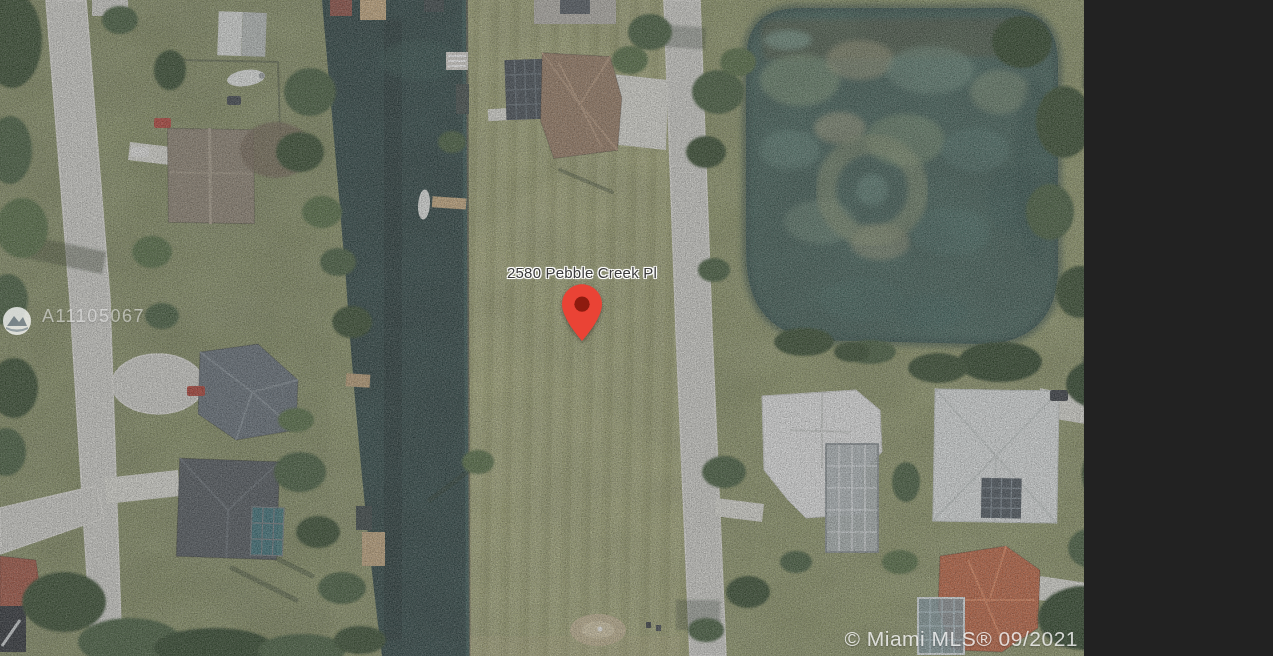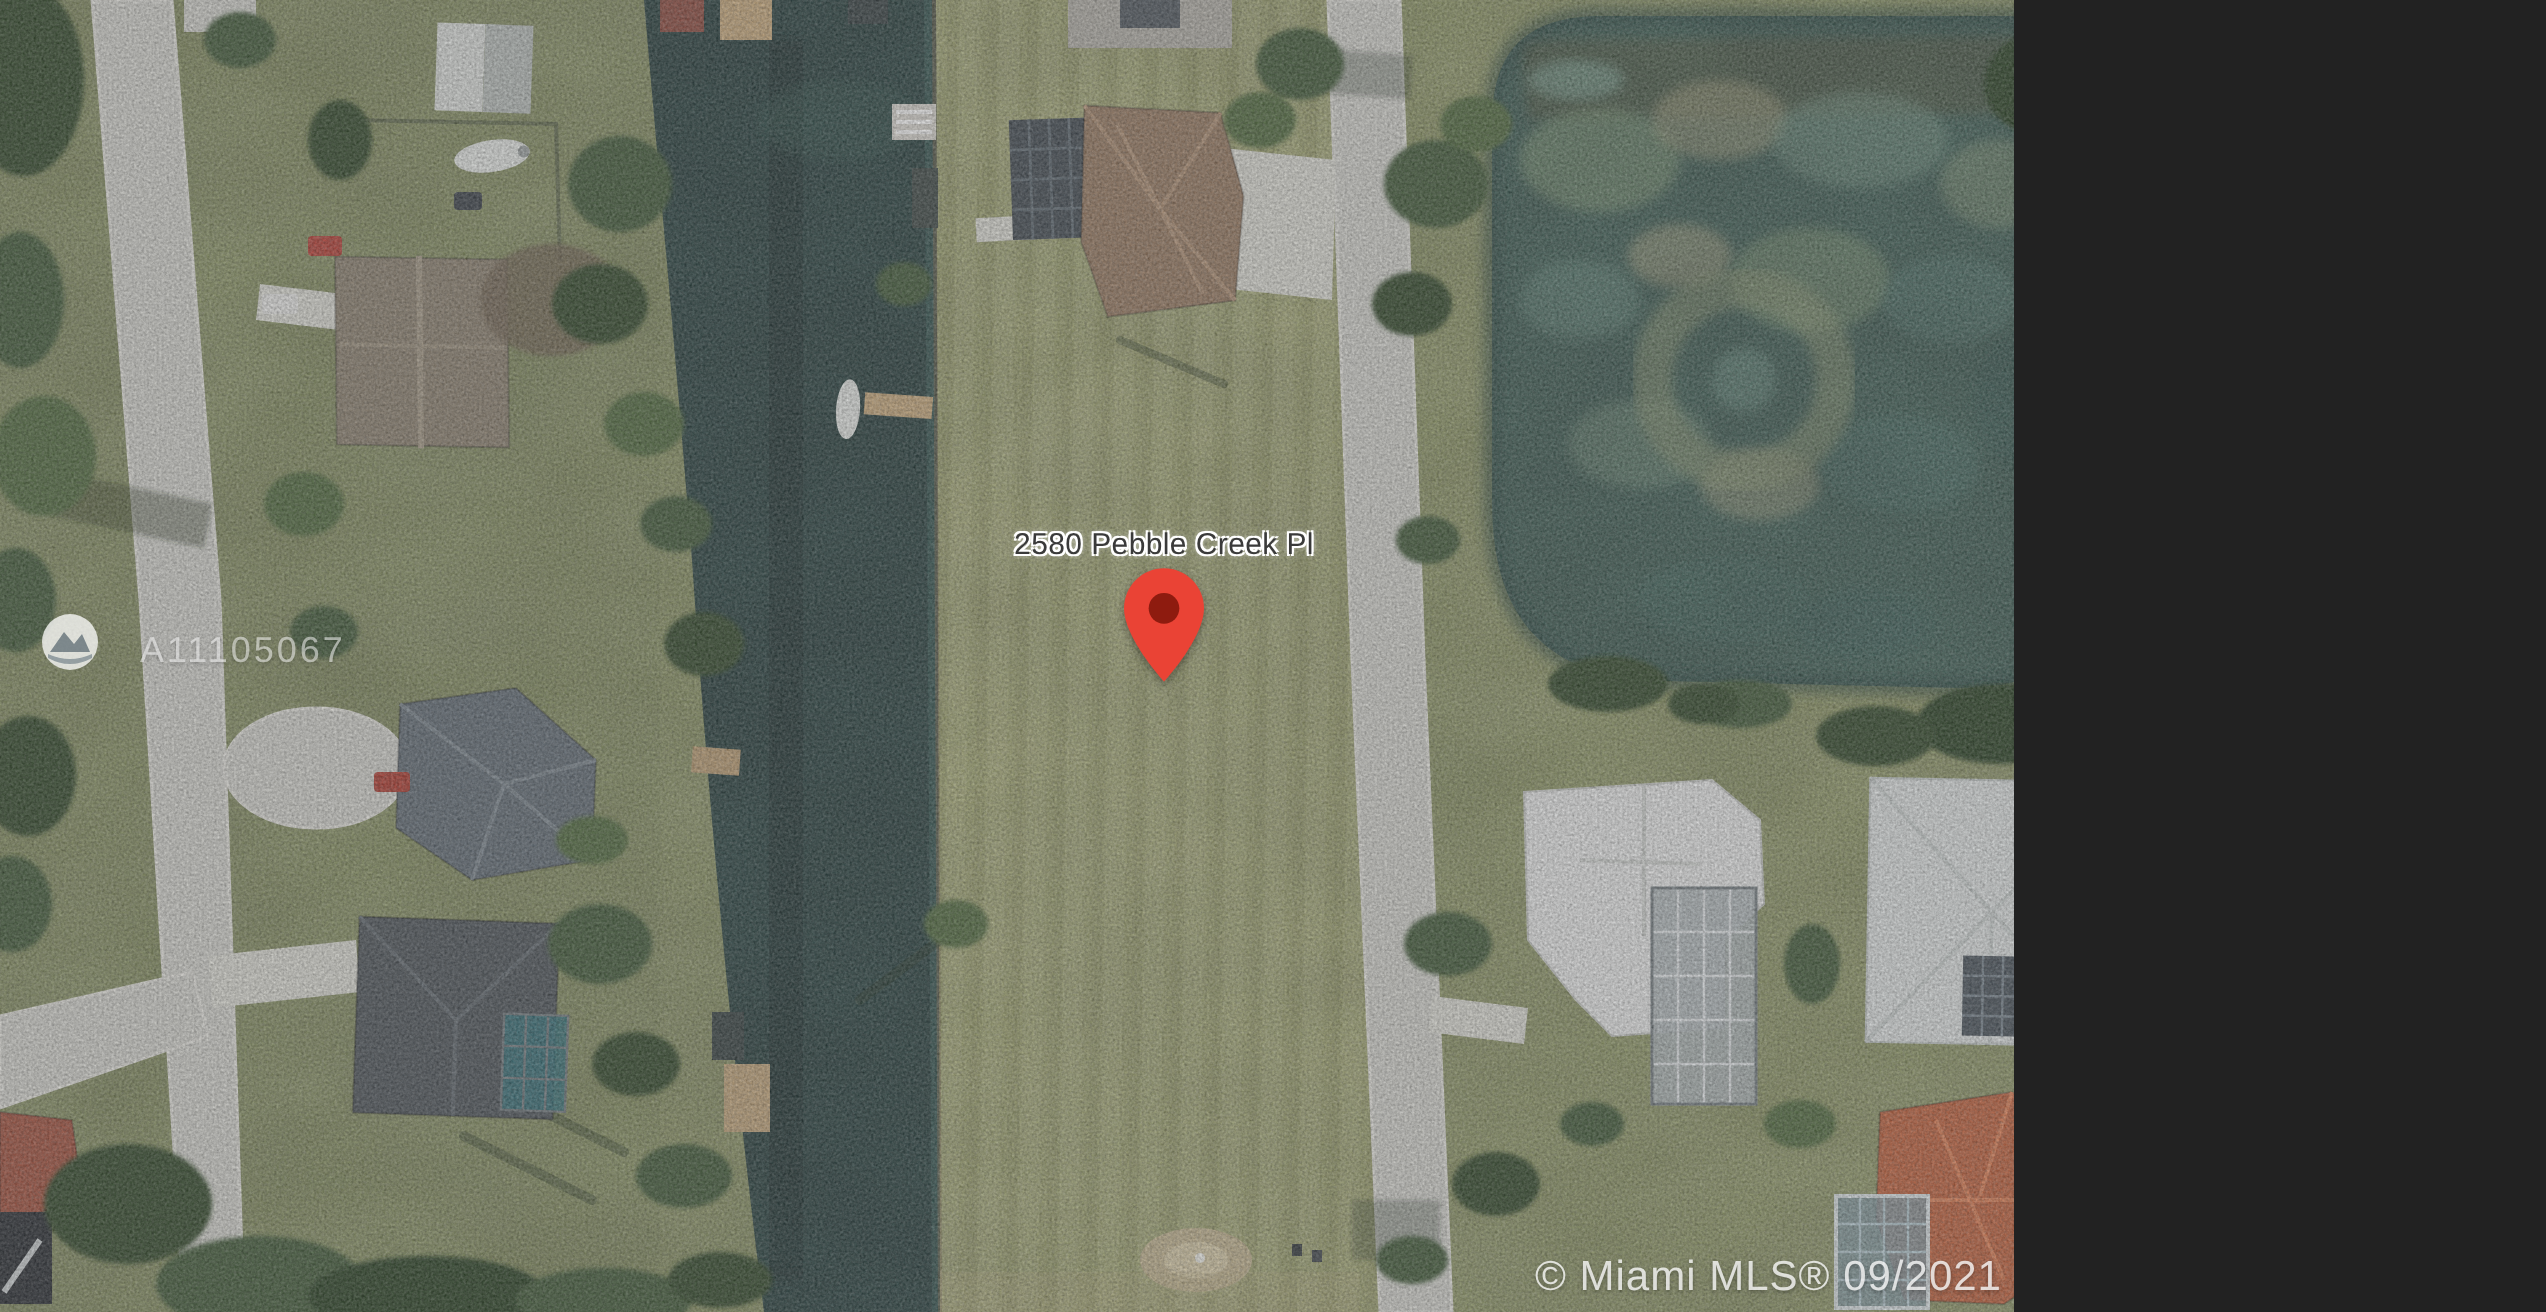--- a/index.html
+++ b/index.html
@@ -1,27 +1,27 @@
 <!DOCTYPE html>
 <html><head>
 <meta charset="utf-8">
 <style>
   html,body{margin:0;padding:0;background:#222;}
-  #stage{position:relative;width:1007px;height:656px;overflow:hidden;
+  #stage{position:relative;width:1084px;height:656px;overflow:hidden;
          font-family:"Liberation Sans",sans-serif;background:#8d985f;}
   #scene{position:absolute;left:0;top:0;}
   .t1{fill:#3a5430}.t2{fill:#2c4323}.t3{fill:#4b6639}.t4{fill:#243a1e}
   .shd{stroke:rgba(30,45,26,.38);stroke-linecap:round;}
   .cage{stroke:#6f787d;stroke-width:1.2;}
   .addr{position:absolute;left:582px;top:264px;transform:translateX(-50%);
         white-space:nowrap;font-size:15px;font-weight:500;color:#3a3a3a;letter-spacing:.2px;
         text-shadow:-1px -1px 0 #fff,1px -1px 0 #fff,-1px 1px 0 #fff,1px 1px 0 #fff,0 0 3px #fff;}
   .pin{position:absolute;left:562px;top:284px;width:40px;height:57px;
        filter:drop-shadow(0 2px 2px rgba(0,0,0,.35));}
-  .wm-left{position:absolute;left:20px;top:306px;display:flex;align-items:flex-end;gap:20px;}
+  .wm-left{position:absolute;left:2px;top:306px;display:flex;align-items:flex-start;gap:10px;}
   .wm-logo{width:30px;height:30px;opacity:.85;}
   .wm-id{font-size:18px;color:rgba(255,255,255,.52);letter-spacing:1.5px;
          text-shadow:0 1px 2px rgba(0,0,0,.18);}
   .wm-copy{position:absolute;right:6px;bottom:5px;font-size:21px;
            color:rgba(255,255,255,.78);text-shadow:0 1px 2px rgba(0,0,0,.3);letter-spacing:.5px;text-align:center;}
 </style>
 </head>
 <body>
 
 <div id="stage">

